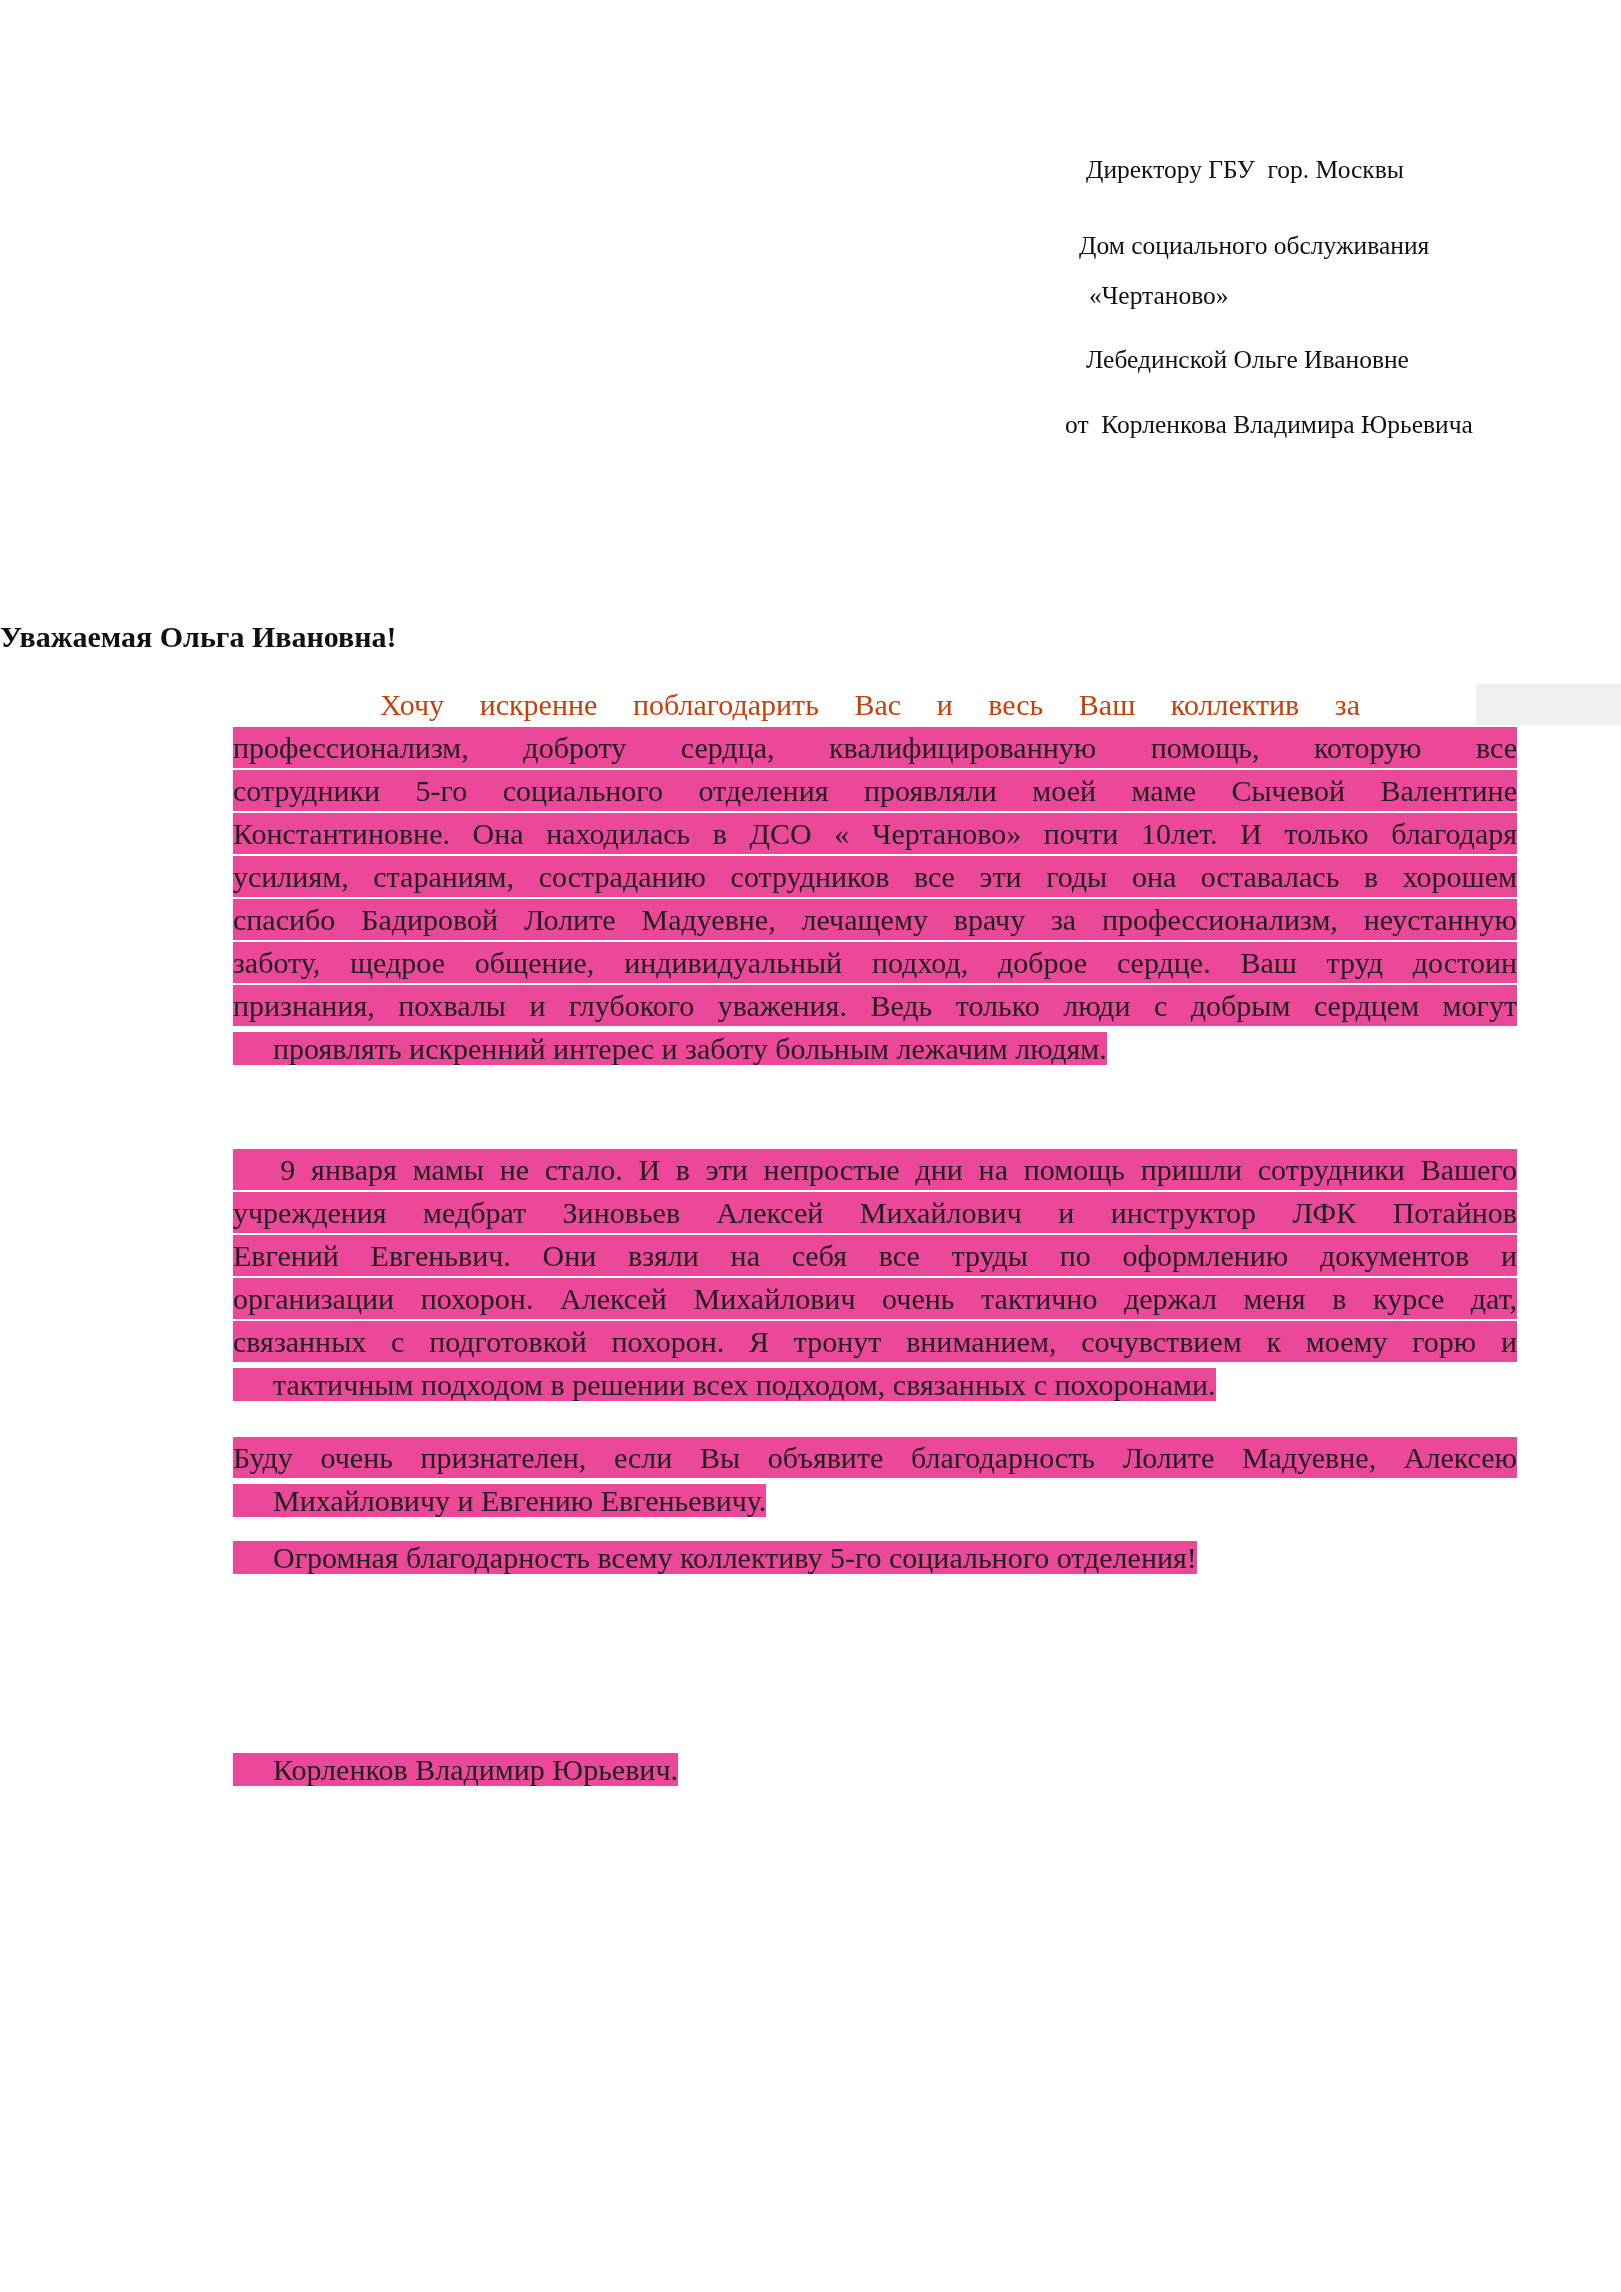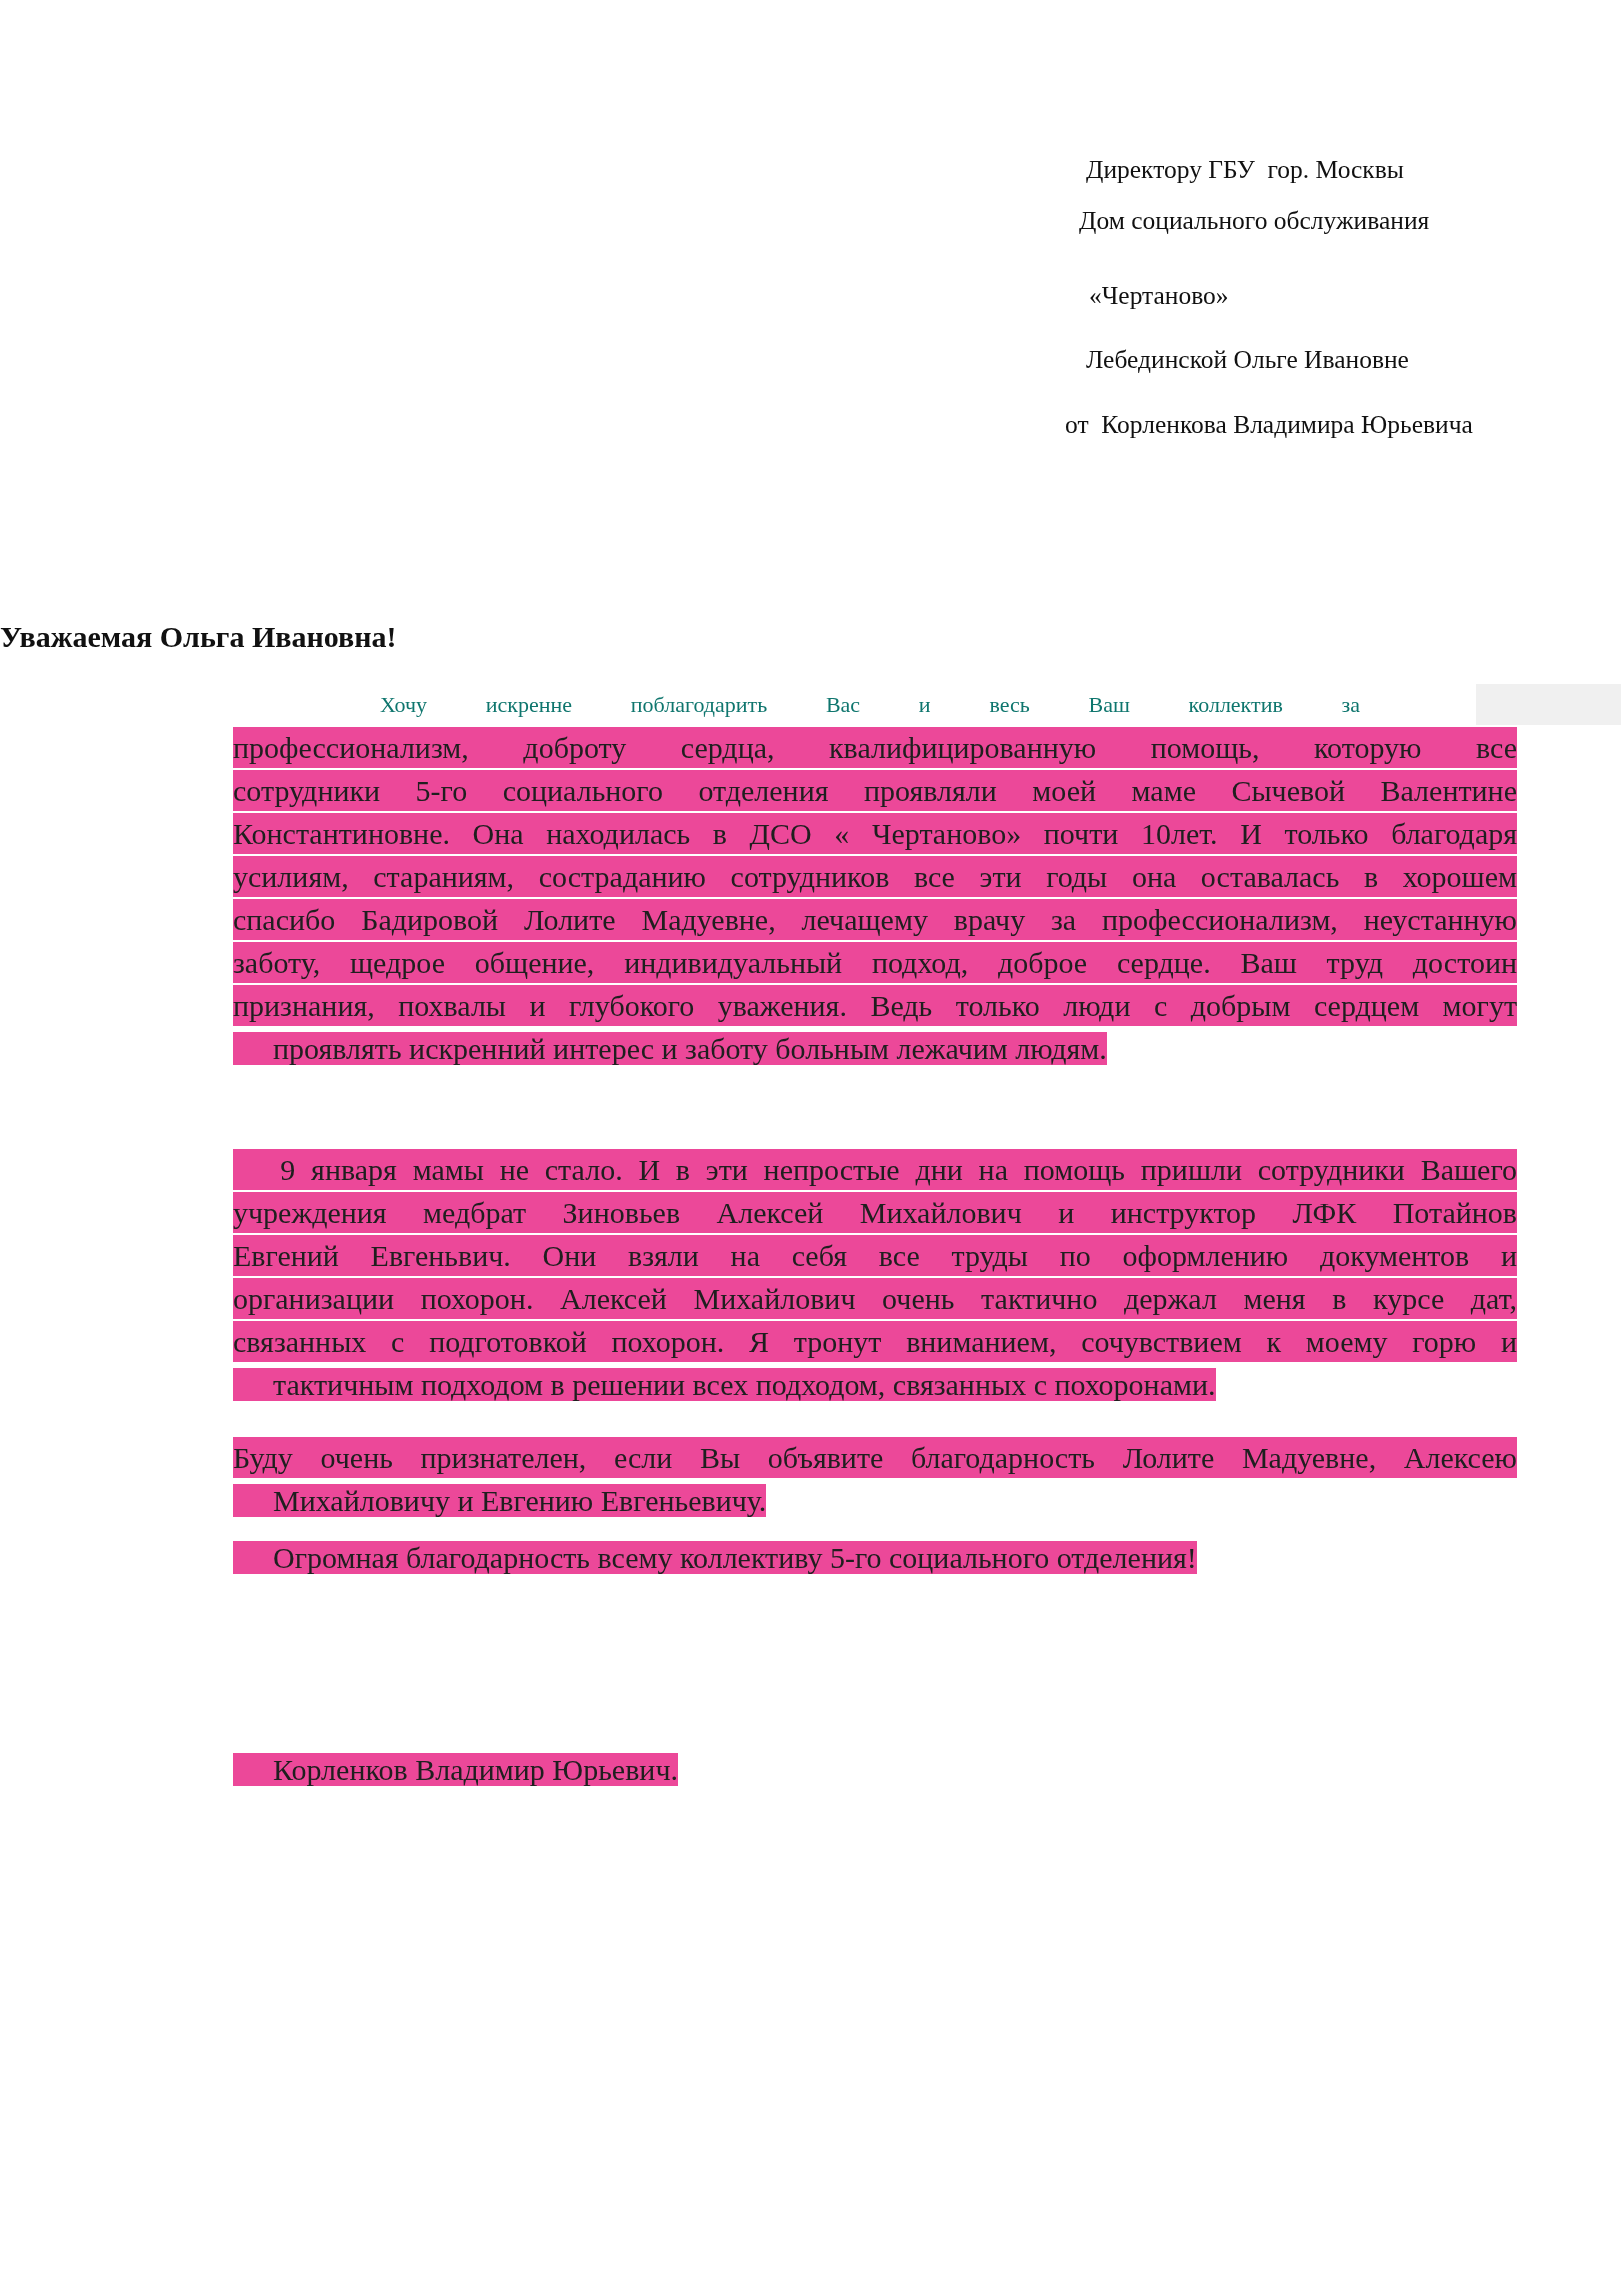--- a/index.html
+++ b/index.html
@@ -15,31 +15,31 @@
     .para { position: absolute; left: 233px; width: 1284px; }
     .line { height: 43px; font-size: 30px; line-height: 41px; color: #1f1f1f;
             text-align: justify; text-align-last: justify; white-space: nowrap; overflow: visible; }
     .line .hl { background: #ec4899; display: block; padding: 0; }
     .line.last { text-align-last: left; }
     .line.last .hl { display: inline-block; }
     .line .inner { display: block; text-align: justify; text-align-last: justify; white-space: normal; }
     .line.last .inner { text-align-last: left; display: inline; padding-left: 40px; }
 
     
-    .first-line { position: relative; height: 43px; font-size: 22px; line-height: 41px; color: #0f766e; }
+    .first-line { position: relative; height: 43px; font-size: 30px; line-height: 41px; color: #c2410c; }
     .first-line .plain { position: absolute; left: 147px; width: 980px; text-align: justify; text-align-last: justify; }
     .first-line .tail { position: absolute; left: 1243px; width: 274px; background: #f0f0f0; text-align: right; }
   </style>
 </head>
 <body>
 
 <div class="page">
 
   <div class="addressee" style="top:155px; left:1086px;">Директору ГБУ  гор. Москвы</div>
-  <div class="addressee" style="top:206px; left:1079px;">Дом социального обслуживания</div>
+  <div class="addressee" style="top:231px; left:1079px;">Дом социального обслуживания</div>
   <div class="addressee" style="top:281px; left:1089px;">«Чертаново»</div>
   <div class="addressee" style="top:345px; left:1086px;">Лебединской Ольге Ивановне</div>
   <div class="addressee" style="top:410px; left:1065px;">от  Корленкова Владимира Юрьевича</div>
 
   <div class="salutation">Уважаемая Ольга Ивановна!</div>
 
   <div class="para" style="top:684px;">
     <div class="first-line">
       <span class="plain">Хочу искренне поблагодарить Вас и весь Ваш коллектив за</span>
       <span class="tail">высокий</span>

